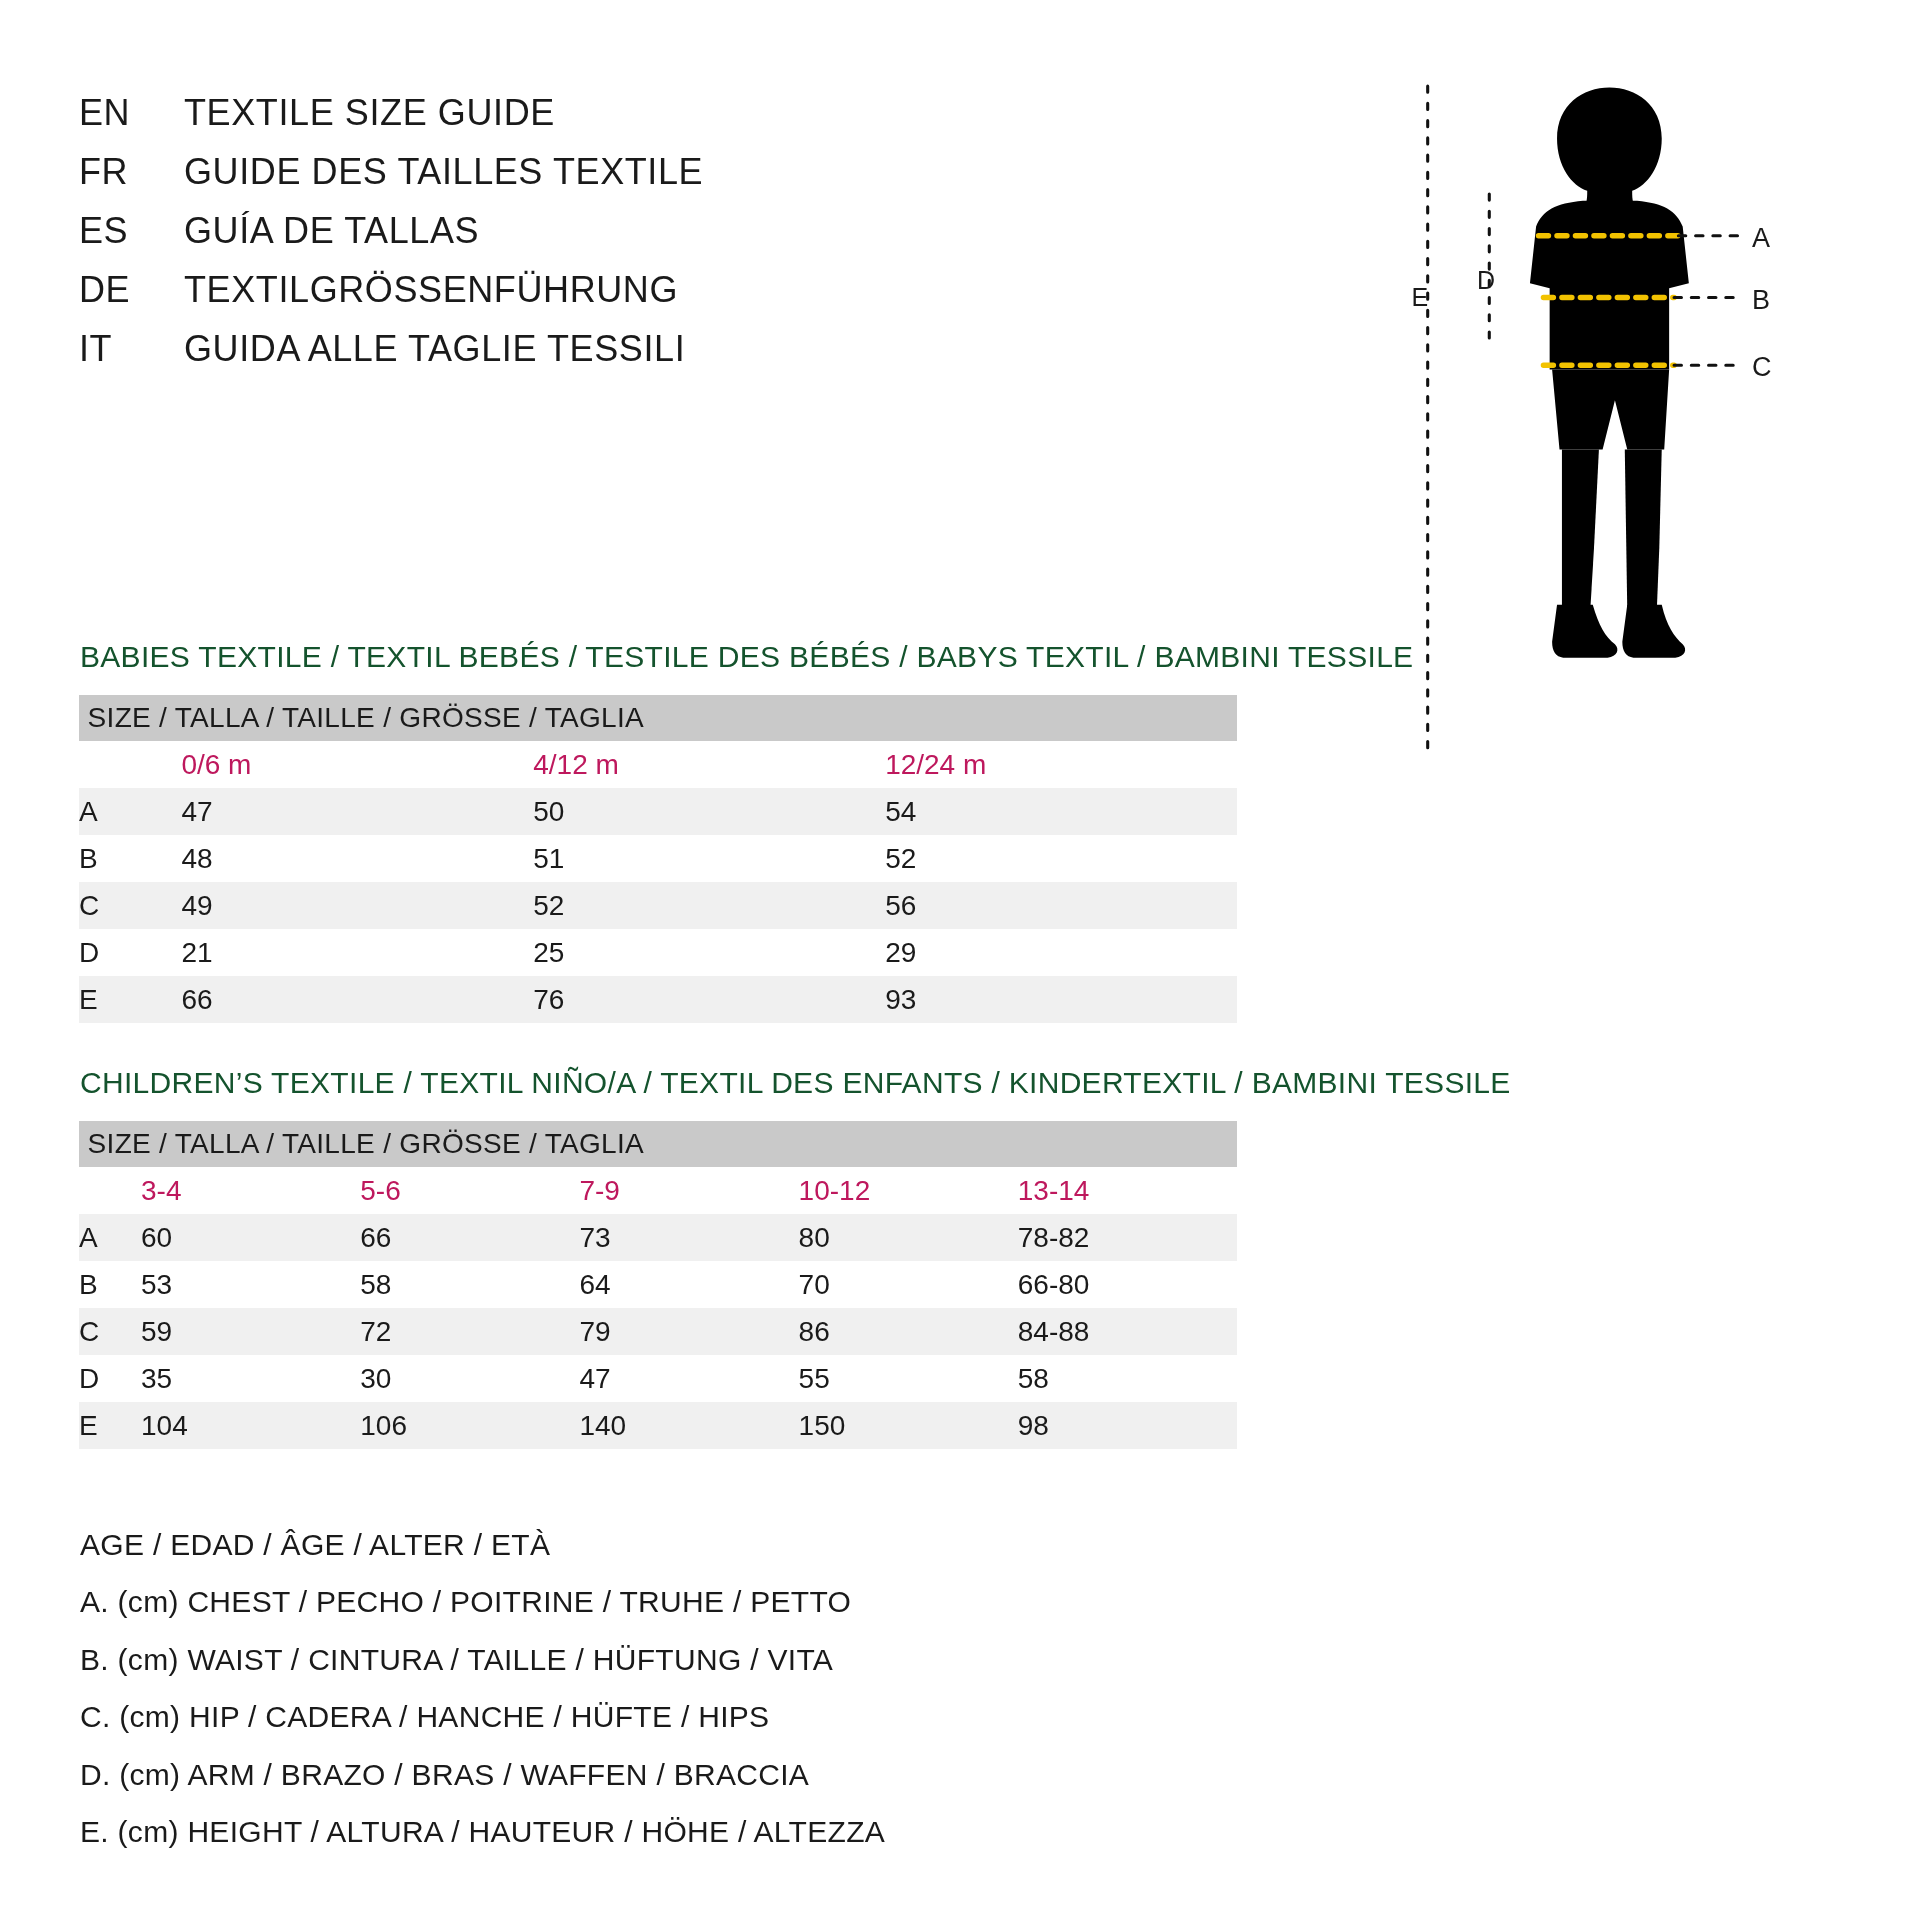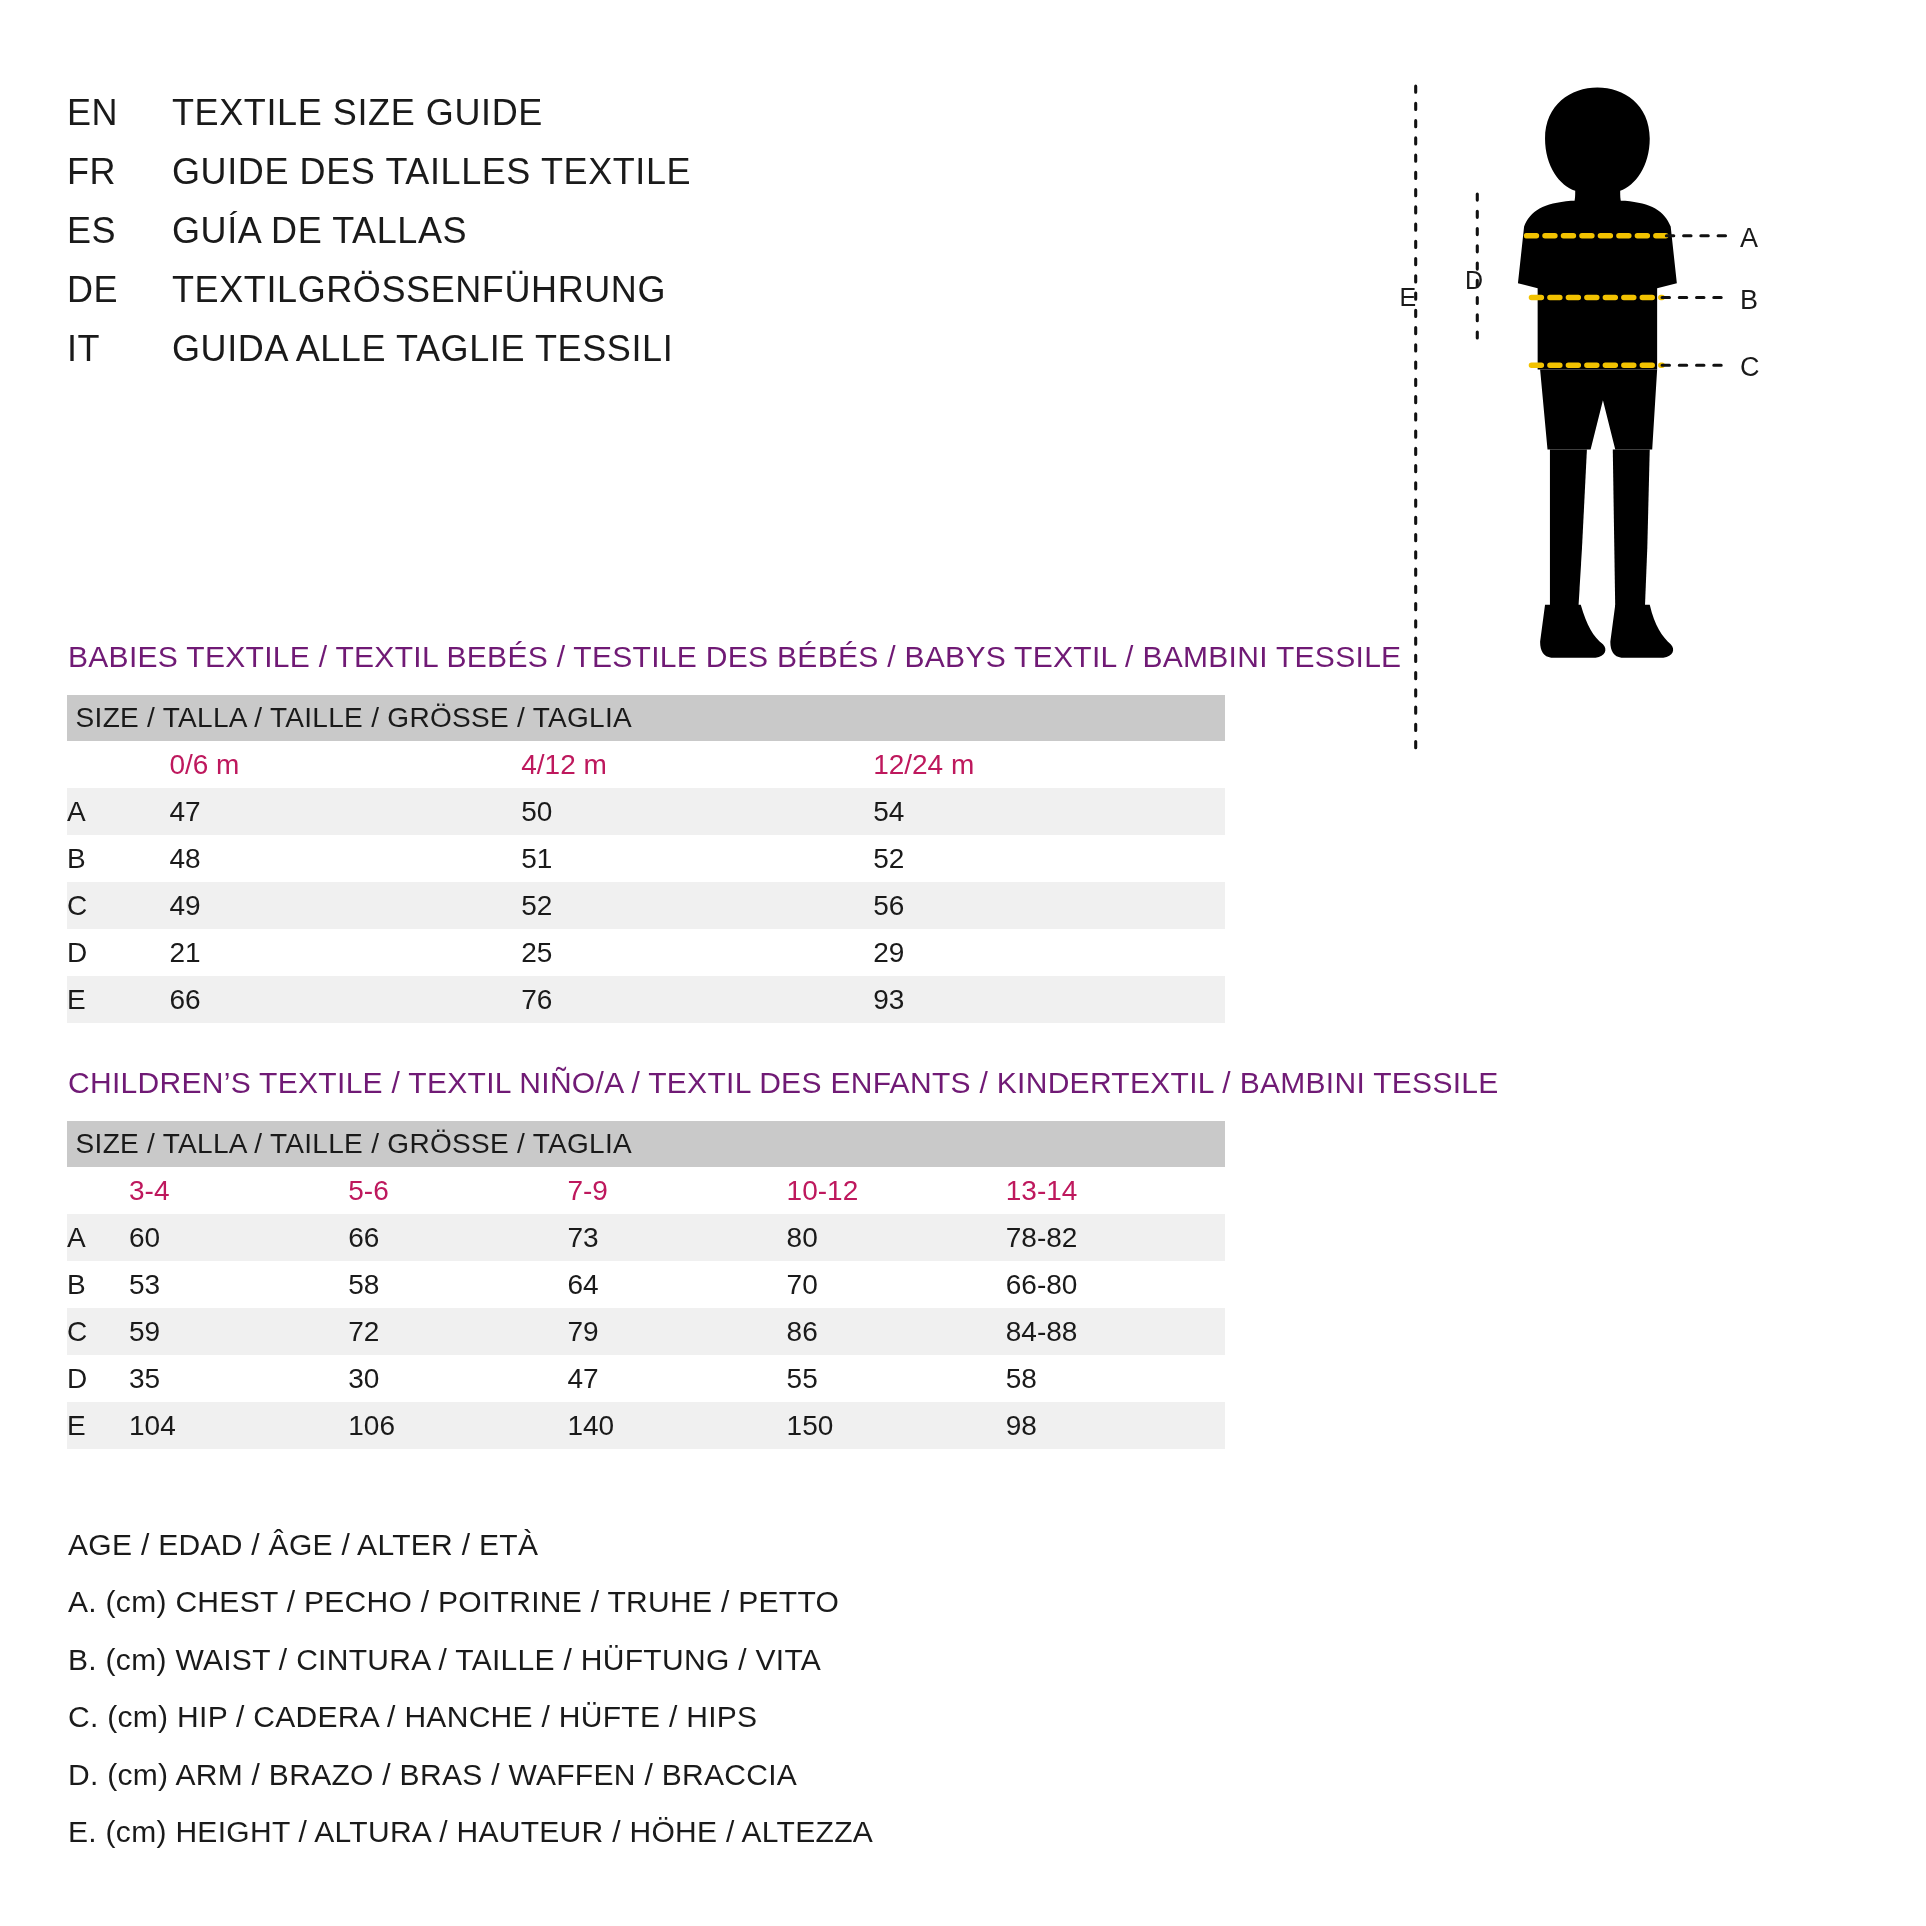--- a/index.html
+++ b/index.html
@@ -10,21 +10,21 @@
   body {
     width: 1926px;
     height: 1926px;
     font-family: "Liberation Sans", sans-serif;
     color: #1a1a1a;
     position: relative;
     overflow: hidden;
   }
   .page {
     position: absolute;
-    left: 0; top: 0;
+    left: 12px; top: 0;
     width: 1742px;
     height: 1926px;
   }
 
   
   .lang-block {
     position: absolute;
     left: 67px;
     top: 92px;
     width: 863px;
@@ -54,21 +54,21 @@
     width: 493px;
     height: 696px;
   }
   .figure-svg { display: block; }
 
   
   .section-title {
     position: absolute;
     font-size: 30px;
     letter-spacing: 0.3px;
-    color: #701a75;
+    color: #14532d;
     white-space: nowrap;
   }
   #babies-title { left: 68px; top: 640px; }
   #children-title { left: 68px; top: 1066px; }
 
   
   .sizetable {
     position: absolute;
     border-collapse: collapse;
     font-size: 28px;

